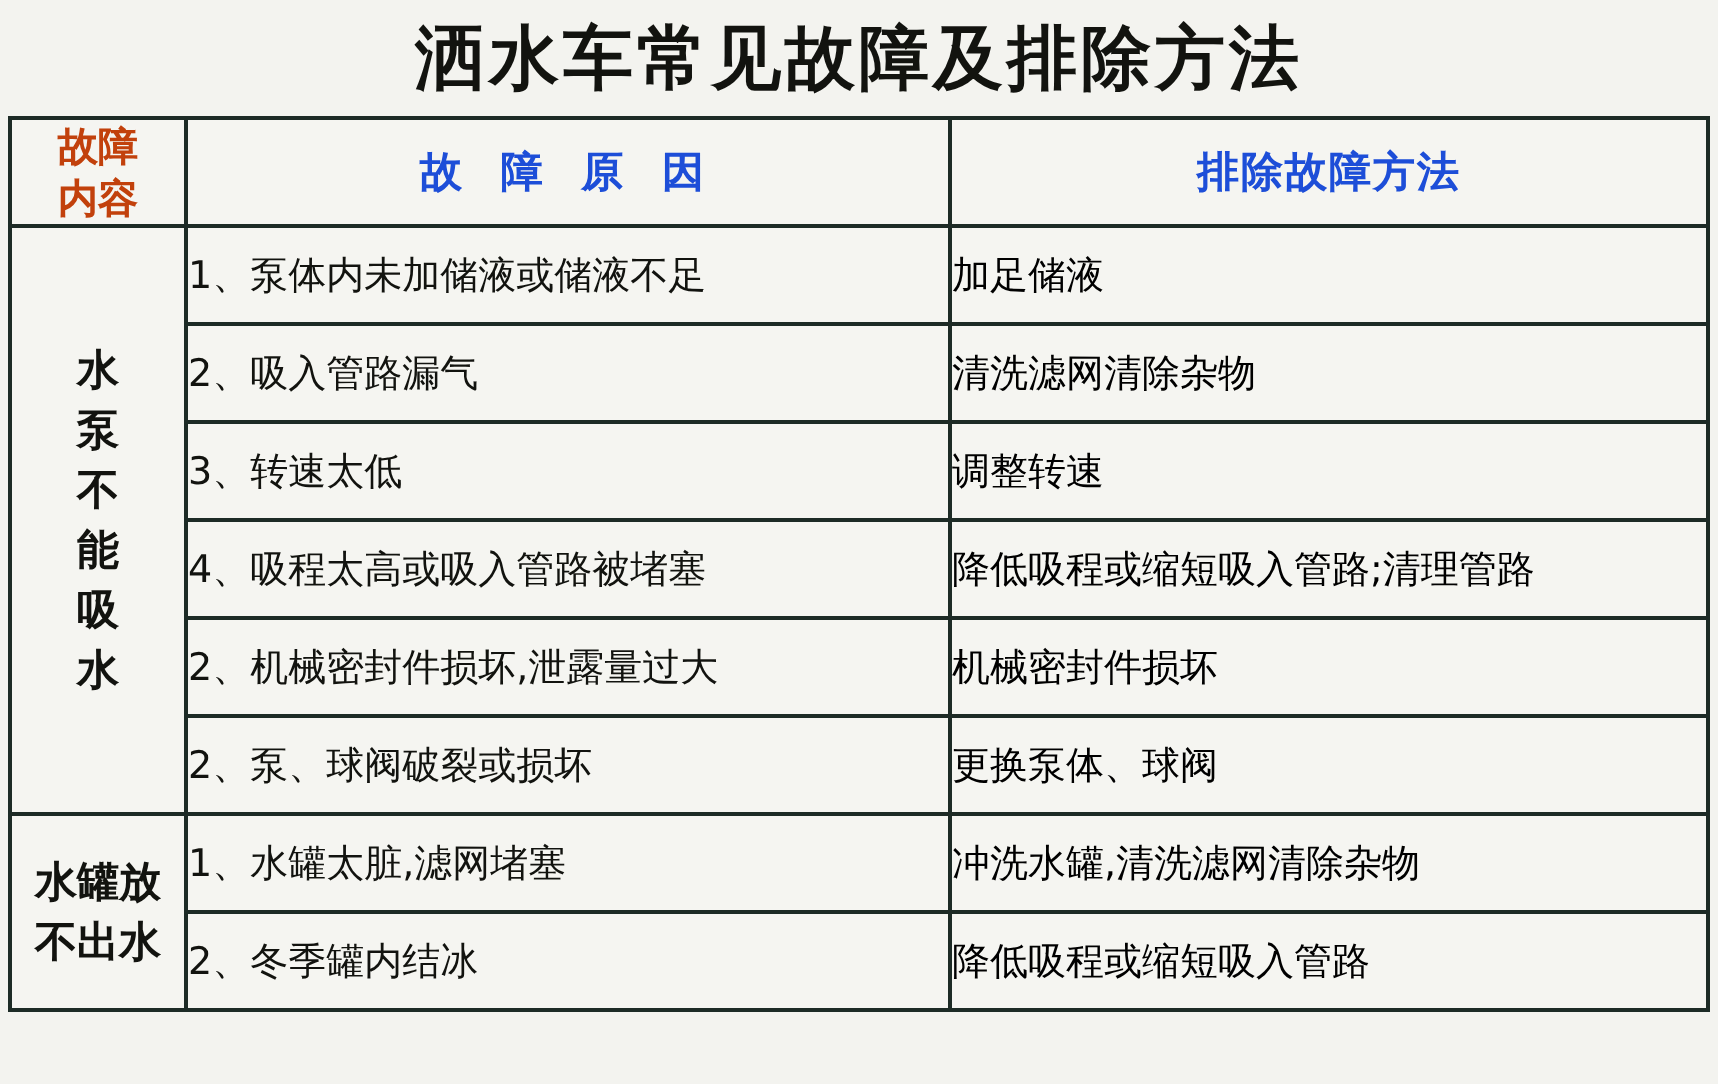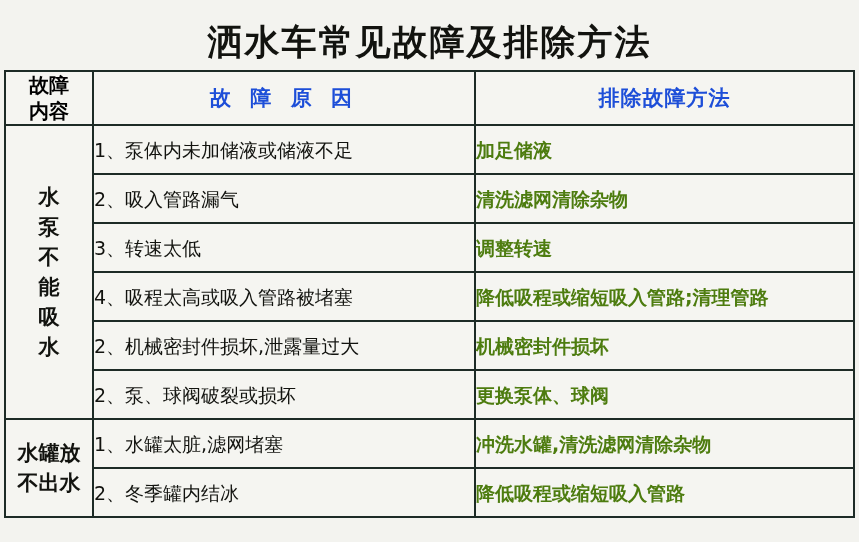--- a/index.html
+++ b/index.html
@@ -18,21 +18,21 @@
     width: 859px;
     height: 542px;
     background: #f3f3ef;
   }
   .title {
     text-align: center;
     font-size: 35px;
     font-weight: bold;
     color: #12130f;
     letter-spacing: 2px;
-    padding-top: 20px;
+    padding-top: 8px;
     height: 46px;
     line-height: 44px;
     font-family: "DejaVu Serif", "Liberation Serif", serif;
   }
   table.fault-table {
     border-collapse: collapse;
     margin: 4px auto 0 auto;
     width: 851px;
     table-layout: fixed;
     background: #f5f5f1;
@@ -41,21 +41,21 @@
     border: 2px solid #1d2b26;
     padding: 0;
     vertical-align: middle;
   }
   
   .hdr-cat {
     width: 88px;
     text-align: center;
     font-size: 20px;
     font-weight: bold;
-    color: #000000;
+    color: #c2410c;
     line-height: 26px;
     padding: 6px 2px;
   }
   .hdr-cause {
     text-align: center;
     font-size: 21px;
     font-weight: bold;
     color: #1d4ed8;
     letter-spacing: 6px;
     padding: 6px 2px;
@@ -85,22 +85,22 @@
   .cause-cell {
     font-size: 19px;
     font-weight: normal;
     color: #12130f;
     padding: 9px 6px 9px 10px;
     line-height: 24px;
     white-space: nowrap;
   }
   .fix-cell {
     font-size: 19px;
-    font-weight: bold;
-    color: #4d7c0f;
+    font-weight: normal;
+    color: #000000;
     padding: 9px 6px 9px 14px;
     line-height: 24px;
     white-space: nowrap;
     margin-left: 24px;
   }
   .row-tall td { height: 47px; }
 </style>
 </head>
 <body>
 

